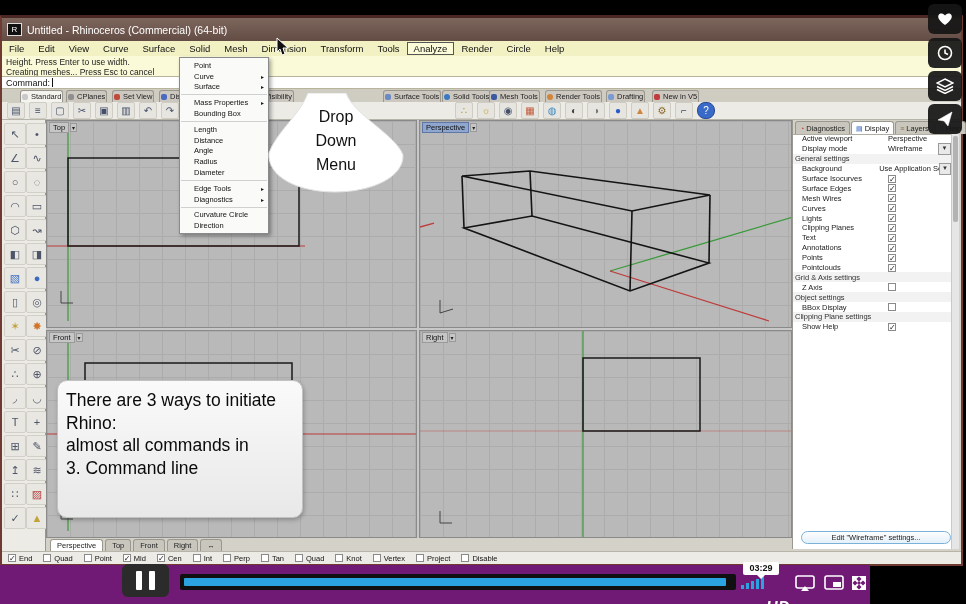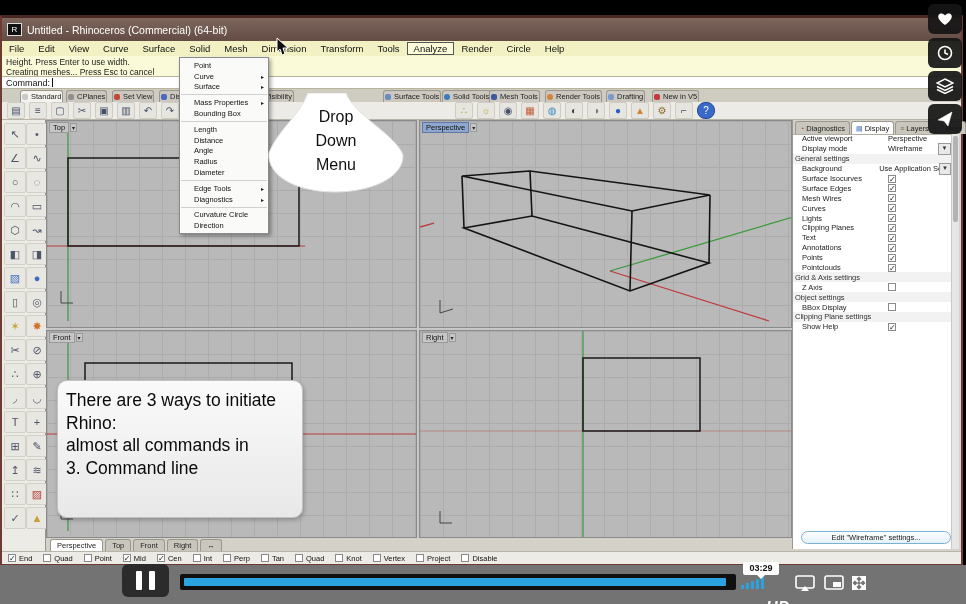--- a/index.html
+++ b/index.html
@@ -100,21 +100,21 @@
   .callout{position:absolute;left:262px;top:93px;width:148px;height:100px;z-index:31;}
   .callout-text{position:absolute;left:0;top:12px;width:148px;text-align:center;font-size:16px;
                 line-height:24px;color:#111;z-index:32;}
   .bubble{position:absolute;left:57px;top:380px;width:246px;height:138px;z-index:31;
           background:linear-gradient(#fafafa,#e8e8e8);border:1px solid #c2c2c2;border-radius:10px;
           box-shadow:1px 2px 4px rgba(0,0,0,.25);padding:8px 0 0 8px;box-sizing:border-box;}
   .bubble div{font-size:17.5px;line-height:22.5px;color:#0a0a0a;}
   
   .cursor{position:absolute;left:276px;top:37px;z-index:40;}
   
-  .pbar{position:absolute;left:0;top:565px;width:966px;height:39px;background:#737373;z-index:45;}
+  .pbar{position:absolute;left:0;top:565px;width:870px;height:39px;background:#701a75;z-index:45;}
   .pausebtn{position:absolute;left:122px;top:-1px;width:47px;height:33px;background:#2b2b2b;
             border-radius:6px;display:flex;align-items:center;justify-content:center;gap:7px;}
   .pausebtn span{display:block;width:6px;height:19px;background:#fff;border-radius:1px;}
   .ptrack{position:absolute;left:180px;top:9px;width:556px;height:16px;background:#101010;border-radius:2px;}
   .pfill{position:absolute;left:4px;top:4px;height:8px;width:542px;background:#2aa3e0;border-radius:1px;}
   .ttip{position:absolute;left:563px;top:-12px;width:36px;height:13px;background:#fff;border-radius:2px;
         font-size:9px;font-weight:bold;color:#111;text-align:center;line-height:13px;z-index:46;}
   .ttip:after{content:"";position:absolute;left:14px;bottom:-4px;border:4px solid transparent;
               border-top-color:#fff;border-bottom:none;}
   .volbars{position:absolute;left:741px;top:11px;display:flex;align-items:flex-end;gap:2px;height:13px;}

